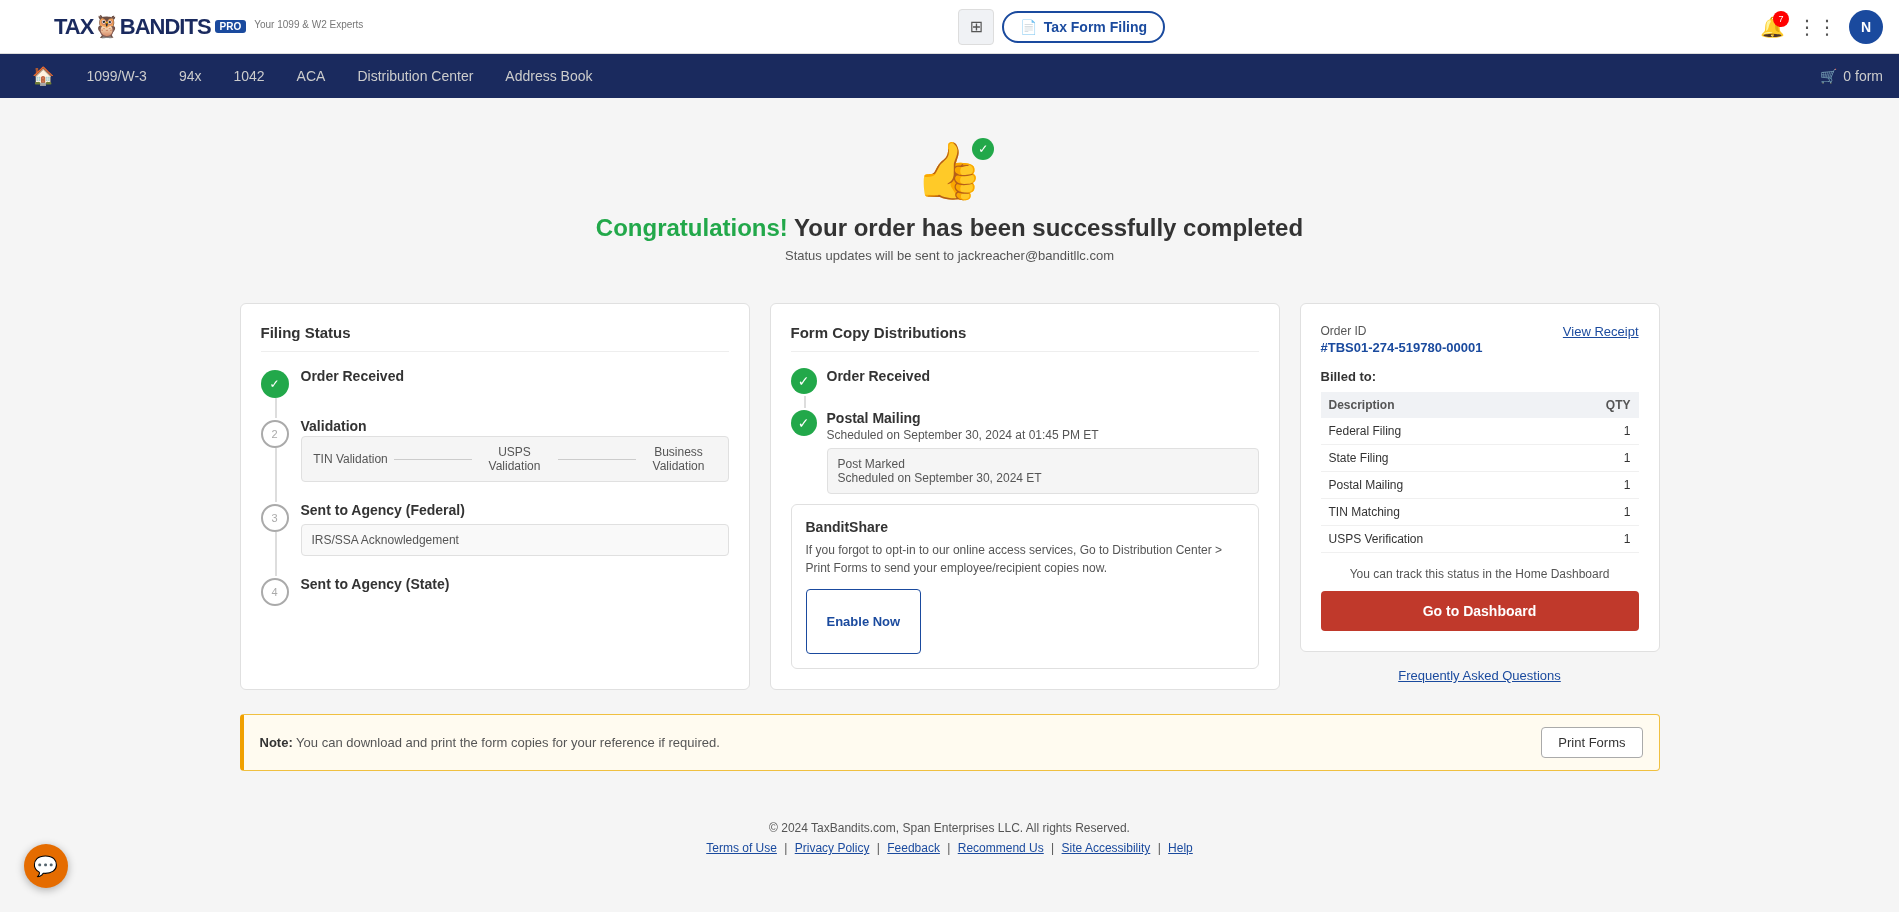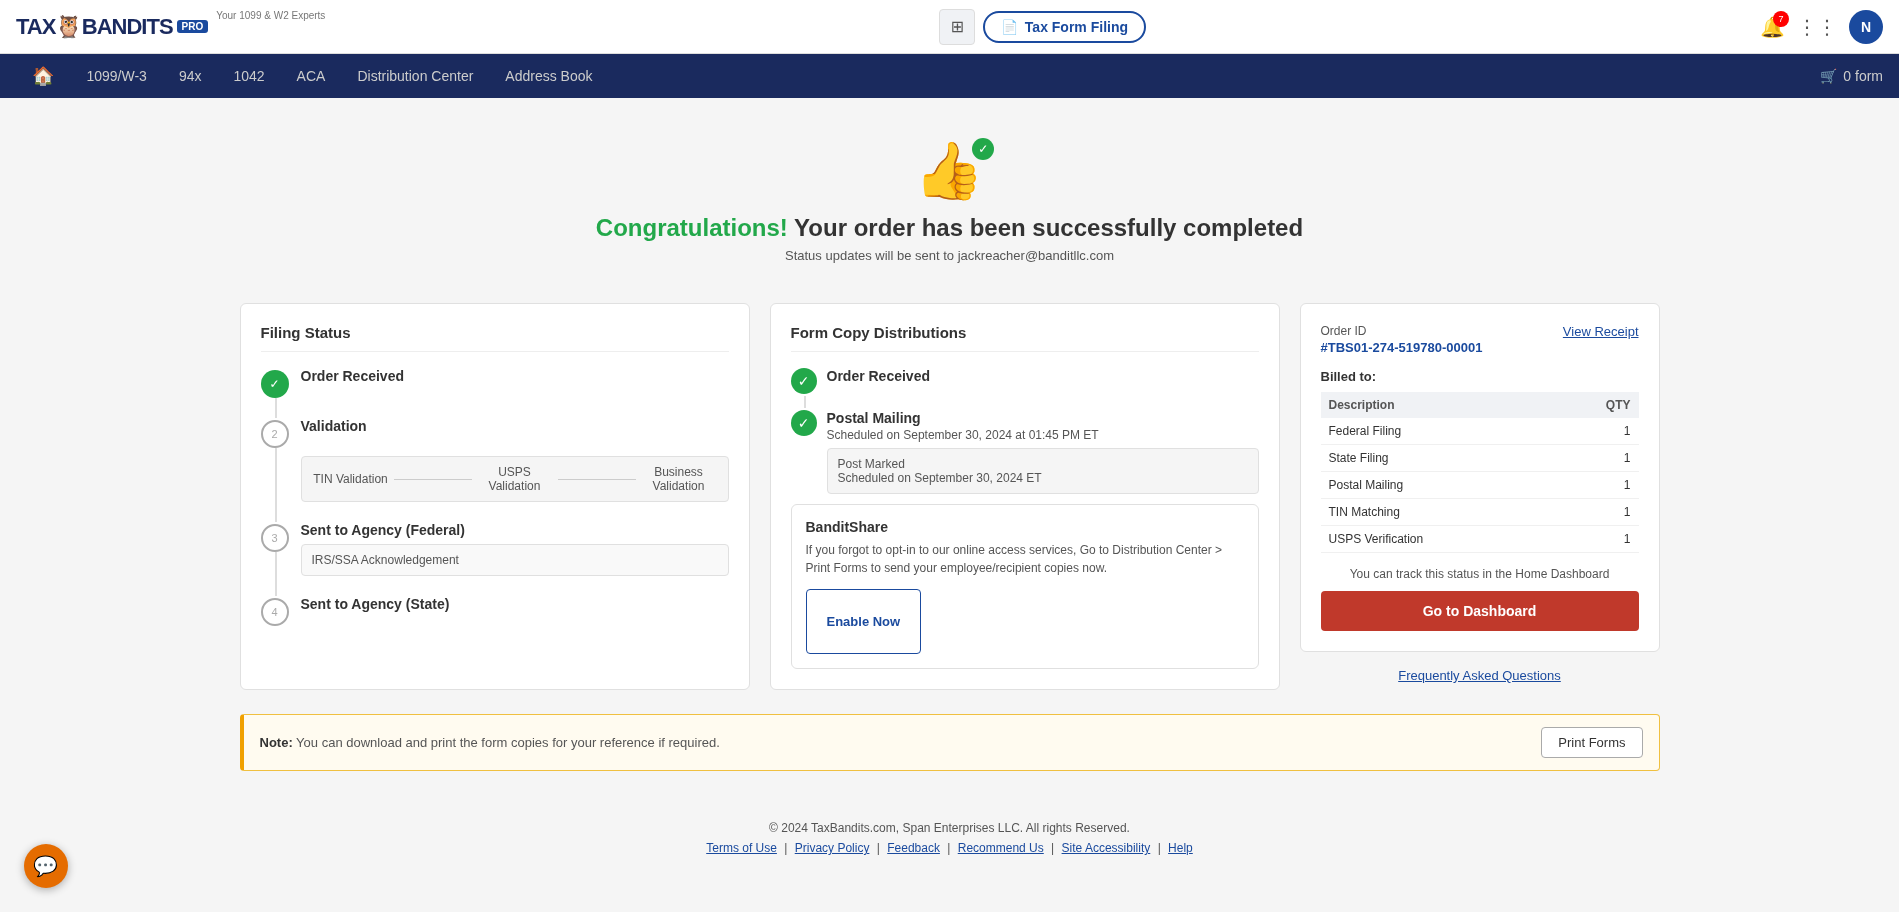--- a/index.html
+++ b/index.html
@@ -8,21 +8,21 @@
     
     .top-header {
       background: #fff;
       border-bottom: 1px solid #ddd;
       display: flex;
       align-items: center;
       justify-content: space-between;
       padding: 6px 16px;
       height: 54px;
     }
-    .logo-area { display: flex; gap: 8px; }
+    .logo-area { display: flex; align-items: center; gap: 8px; margin-left: 38px; }
     .pro-badge { background: #1a4a9e; color: #fff; font-size: 10px; font-weight: bold; padding: 1px 5px; border-radius: 3px; }
 
     .header-center { display: flex; align-items: center; gap: 8px; }
     .grid-btn {
       background: #f0f2f5;
       border: 1px solid #ddd;
       border-radius: 4px;
       width: 36px; height: 36px;
       display: flex; align-items: center; justify-content: center;
       cursor: pointer;
@@ -150,21 +150,21 @@
       bottom: -20px;
       width: 2px;
       background: #ddd;
     }
     .step-label { font-weight: bold; font-size: 14px; color: #333; }
 
     .validation-bar {
       display: flex;
       align-items: center;
       gap: 0;
-      margin: 22px 0 0 0;
+      margin: 2px 0 0 0;
       background: #f5f5f5;
       border: 1px solid #e0e0e0;
       border-radius: 4px;
       padding: 8px 10px;
       font-size: 12px;
       color: #555;
     }
     .vbar-item { flex: 1; text-align: center; position: relative; }
     .vbar-line {
       flex: 1;

